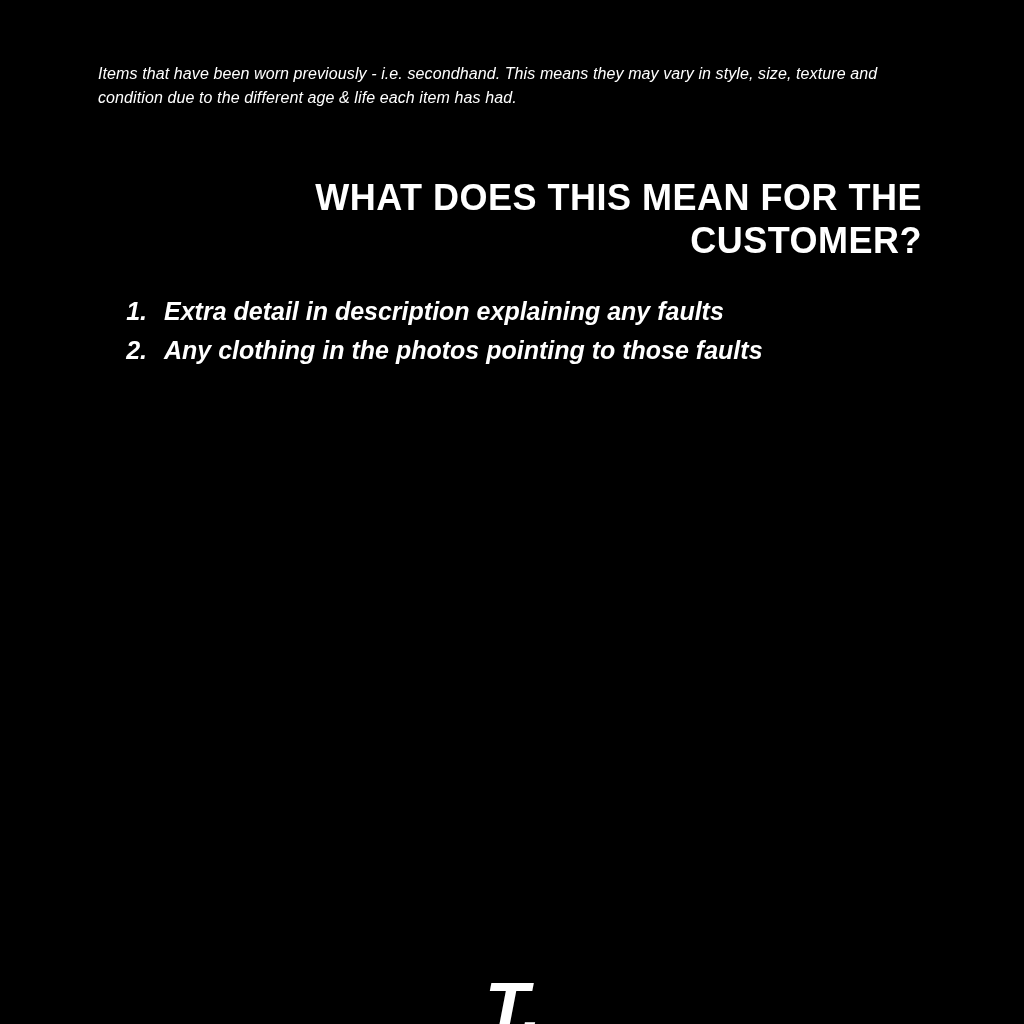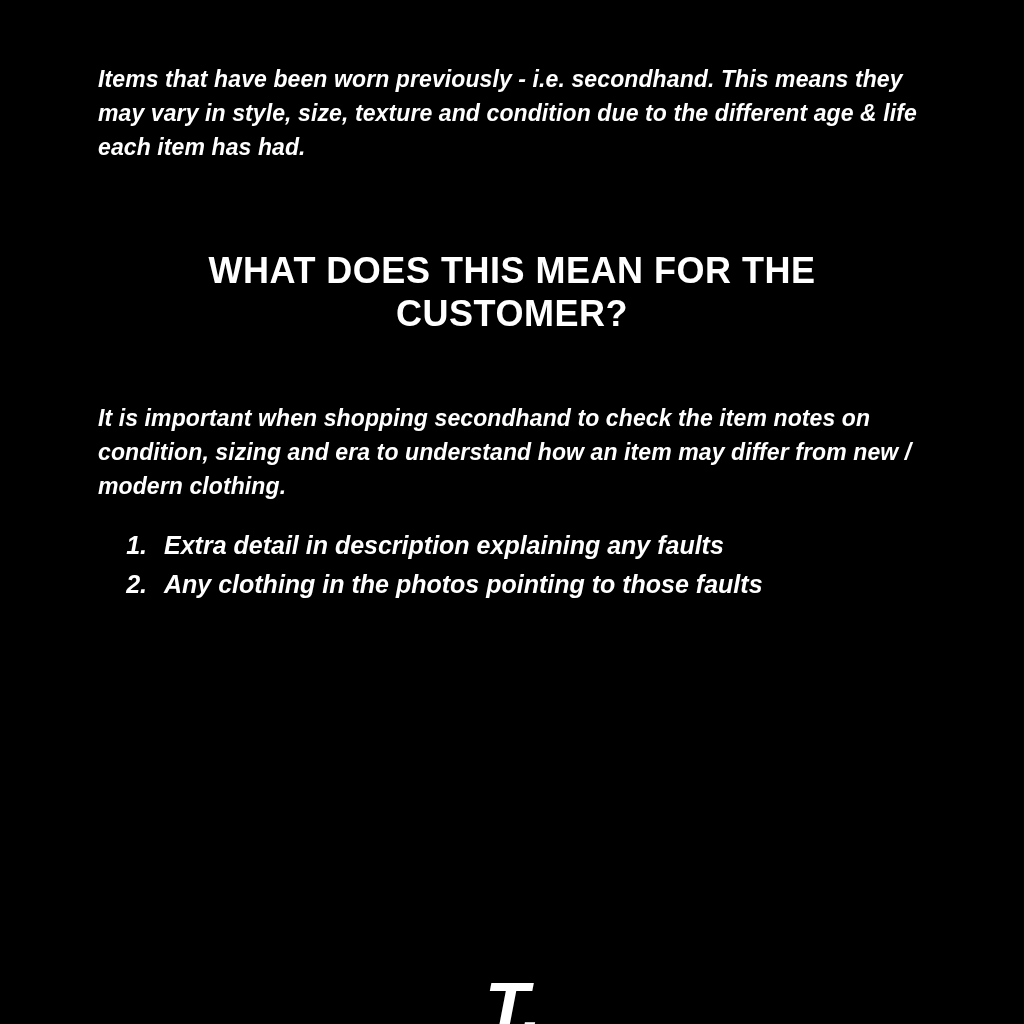--- a/index.html
+++ b/index.html
@@ -36,32 +36,33 @@
     letter-spacing: 0.2px;
   }
   .heading-2 {
     padding-top: 0;
     font-size: 36px;
     padding-left: 30px;
     padding-right: 30px;
   }
   .body-text {
     font-style: italic;
-    font-weight: bold;
-    font-size: 23px;
+    font-weight: normal;
+    font-size: 16px;
     line-height: 1.48;
     letter-spacing: 0.1px;
     padding-left: 26px;
     padding-right: 22px;
   }
   .block-intro {
     margin-top: 62px;
   }
   .section-2-head {
-    margin-top: 86px;
+    margin-top: 68px;
+    text-align: right;
   }
   .block-mean {
     margin-top: 66px;
   }
   .block-check {
     margin-top: 36px;
   }
   ol.faults {
     font-style: italic;
     font-weight: bold;
@@ -89,21 +90,20 @@
 </head>
 <body>
 
 <div class="page">
 
 
   <p class="body-text block-intro">Items that have been worn previously - i.e. secondhand. This means they may vary in style, size, texture and condition due to the different age &amp; life each item has had.</p>
 
   <h2 class="heading heading-2 section-2-head">WHAT DOES THIS MEAN FOR THE CUSTOMER?</h2>
 
-  <p class="body-text block-mean">It is important when shopping secondhand to check the item notes on condition, sizing and era to understand how an item may differ from new / modern clothing.</p>
 
 
   <ol class="faults">
     <li>Extra detail in description explaining any faults</li>
     <li>Any clothing in the photos pointing to those faults</li>
   </ol>
 
   <div class="logo">T.</div>
 
 </div>

